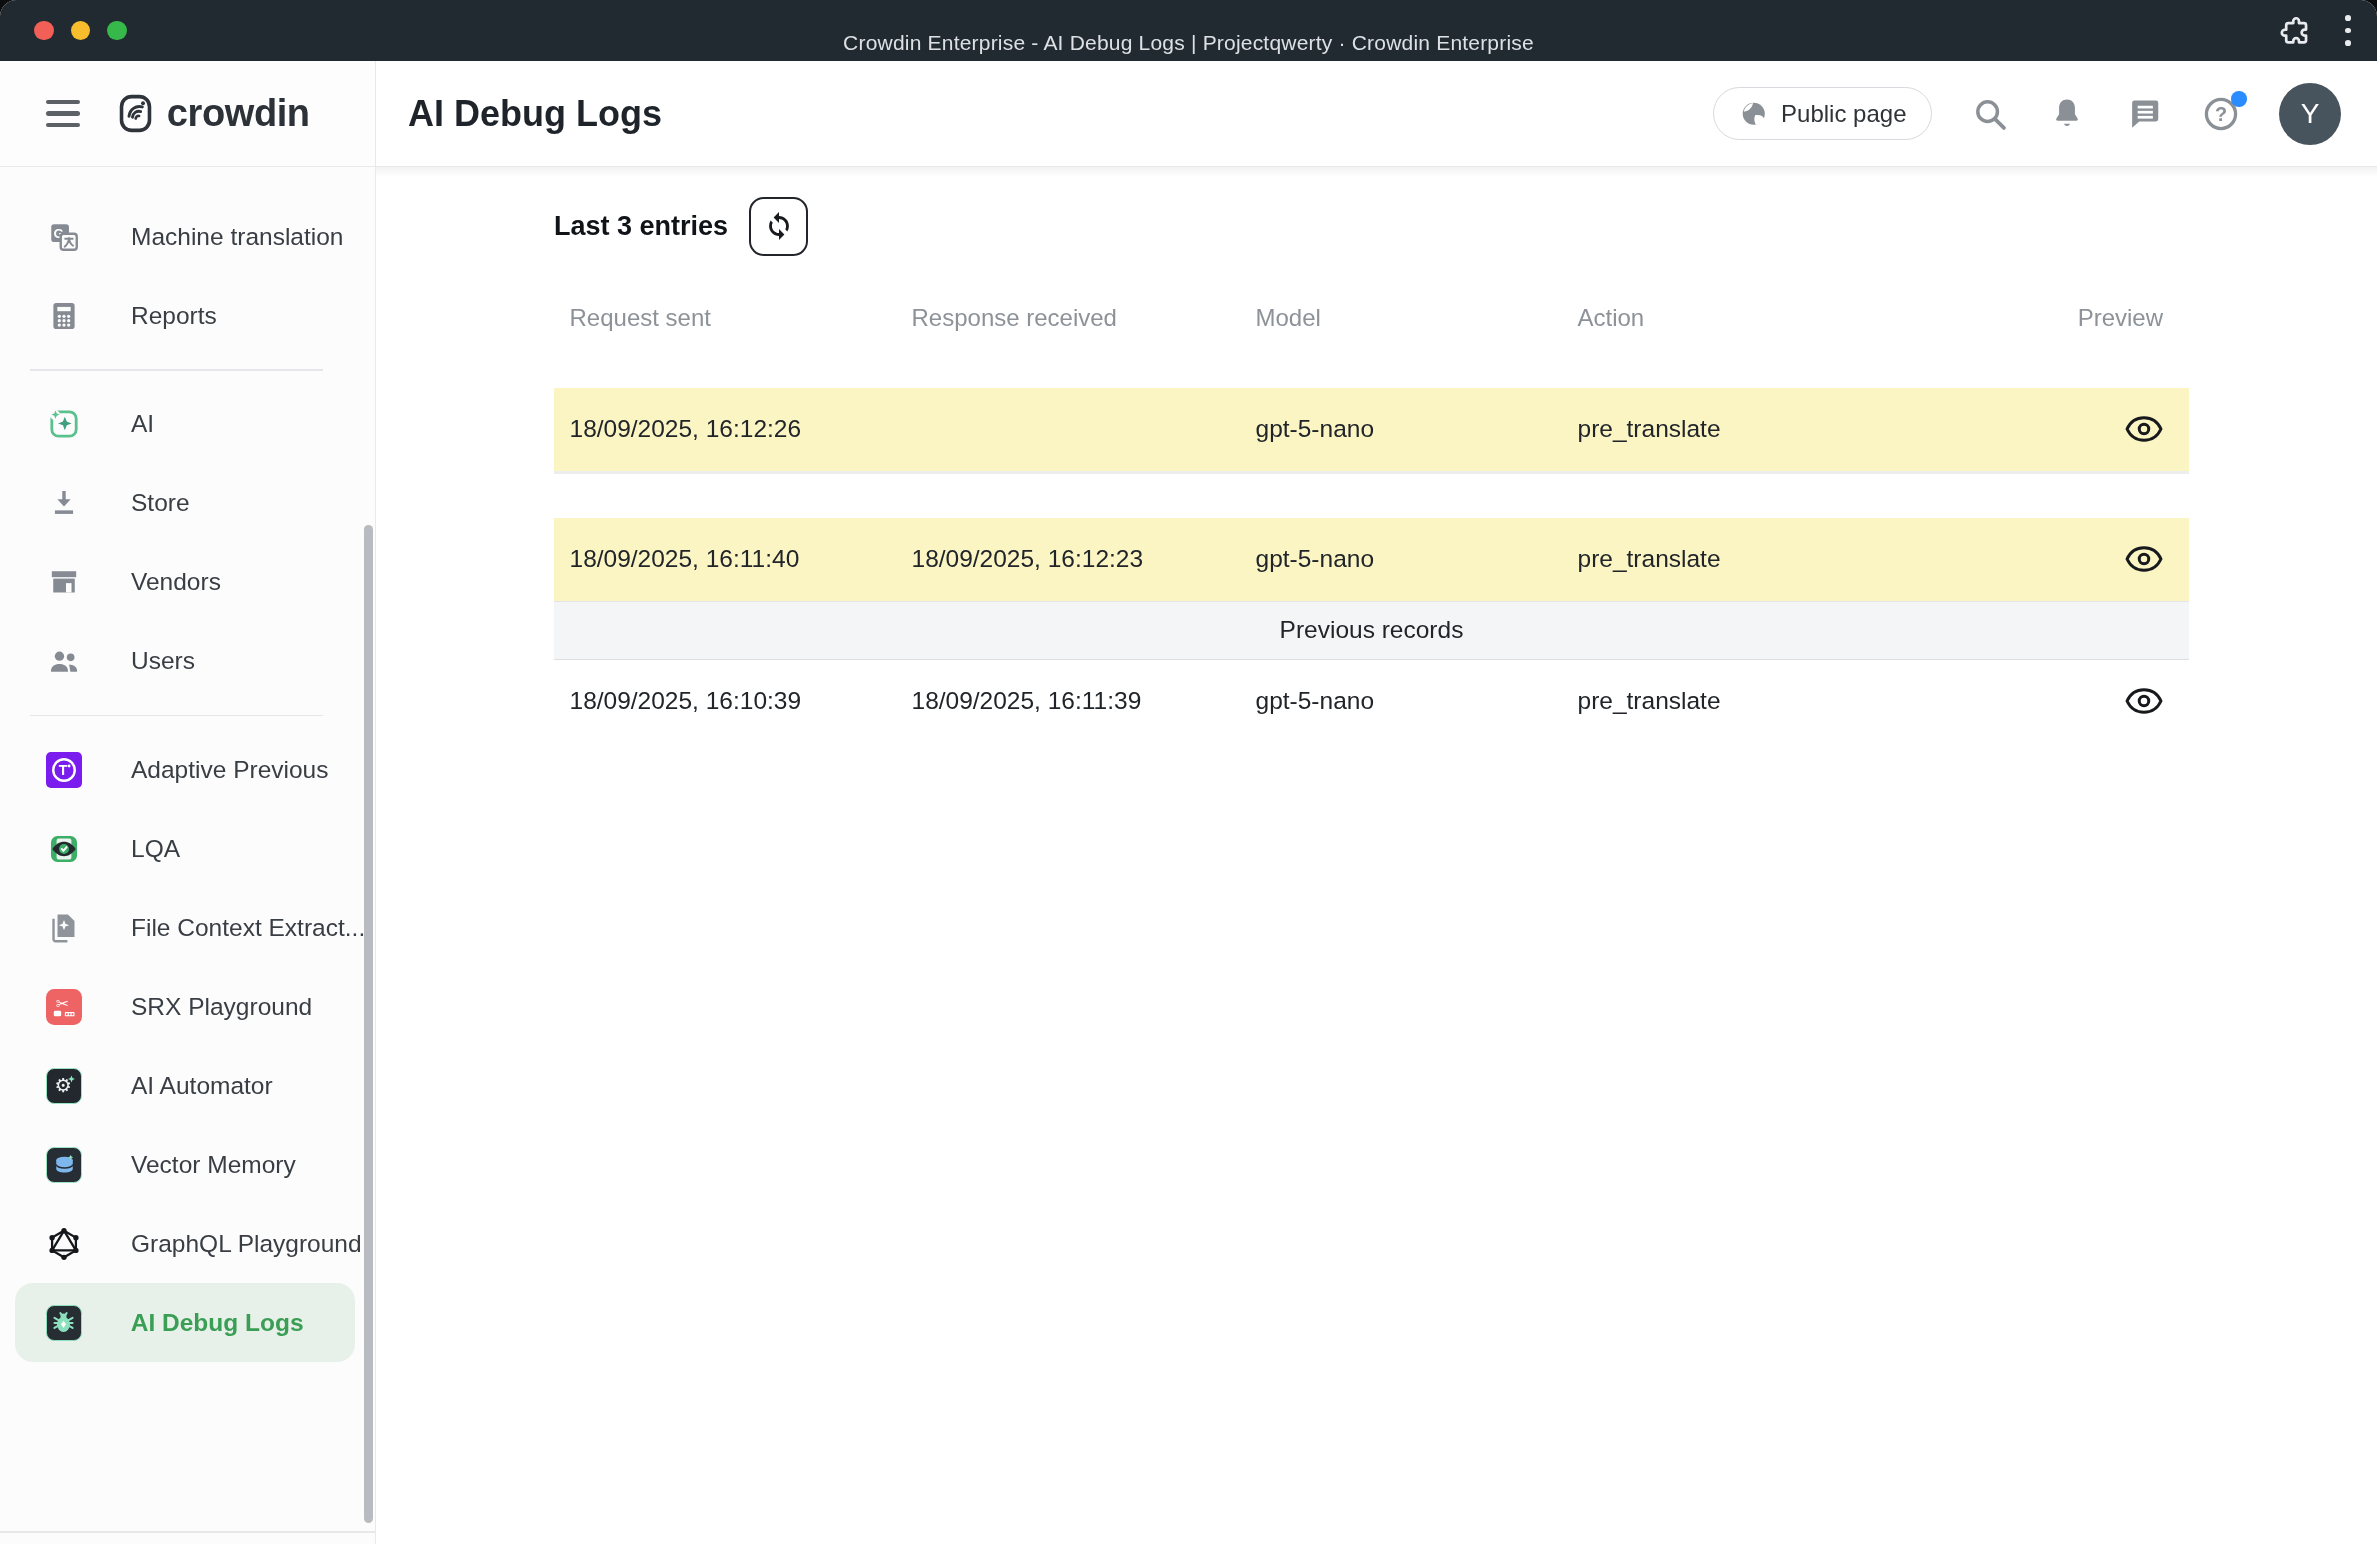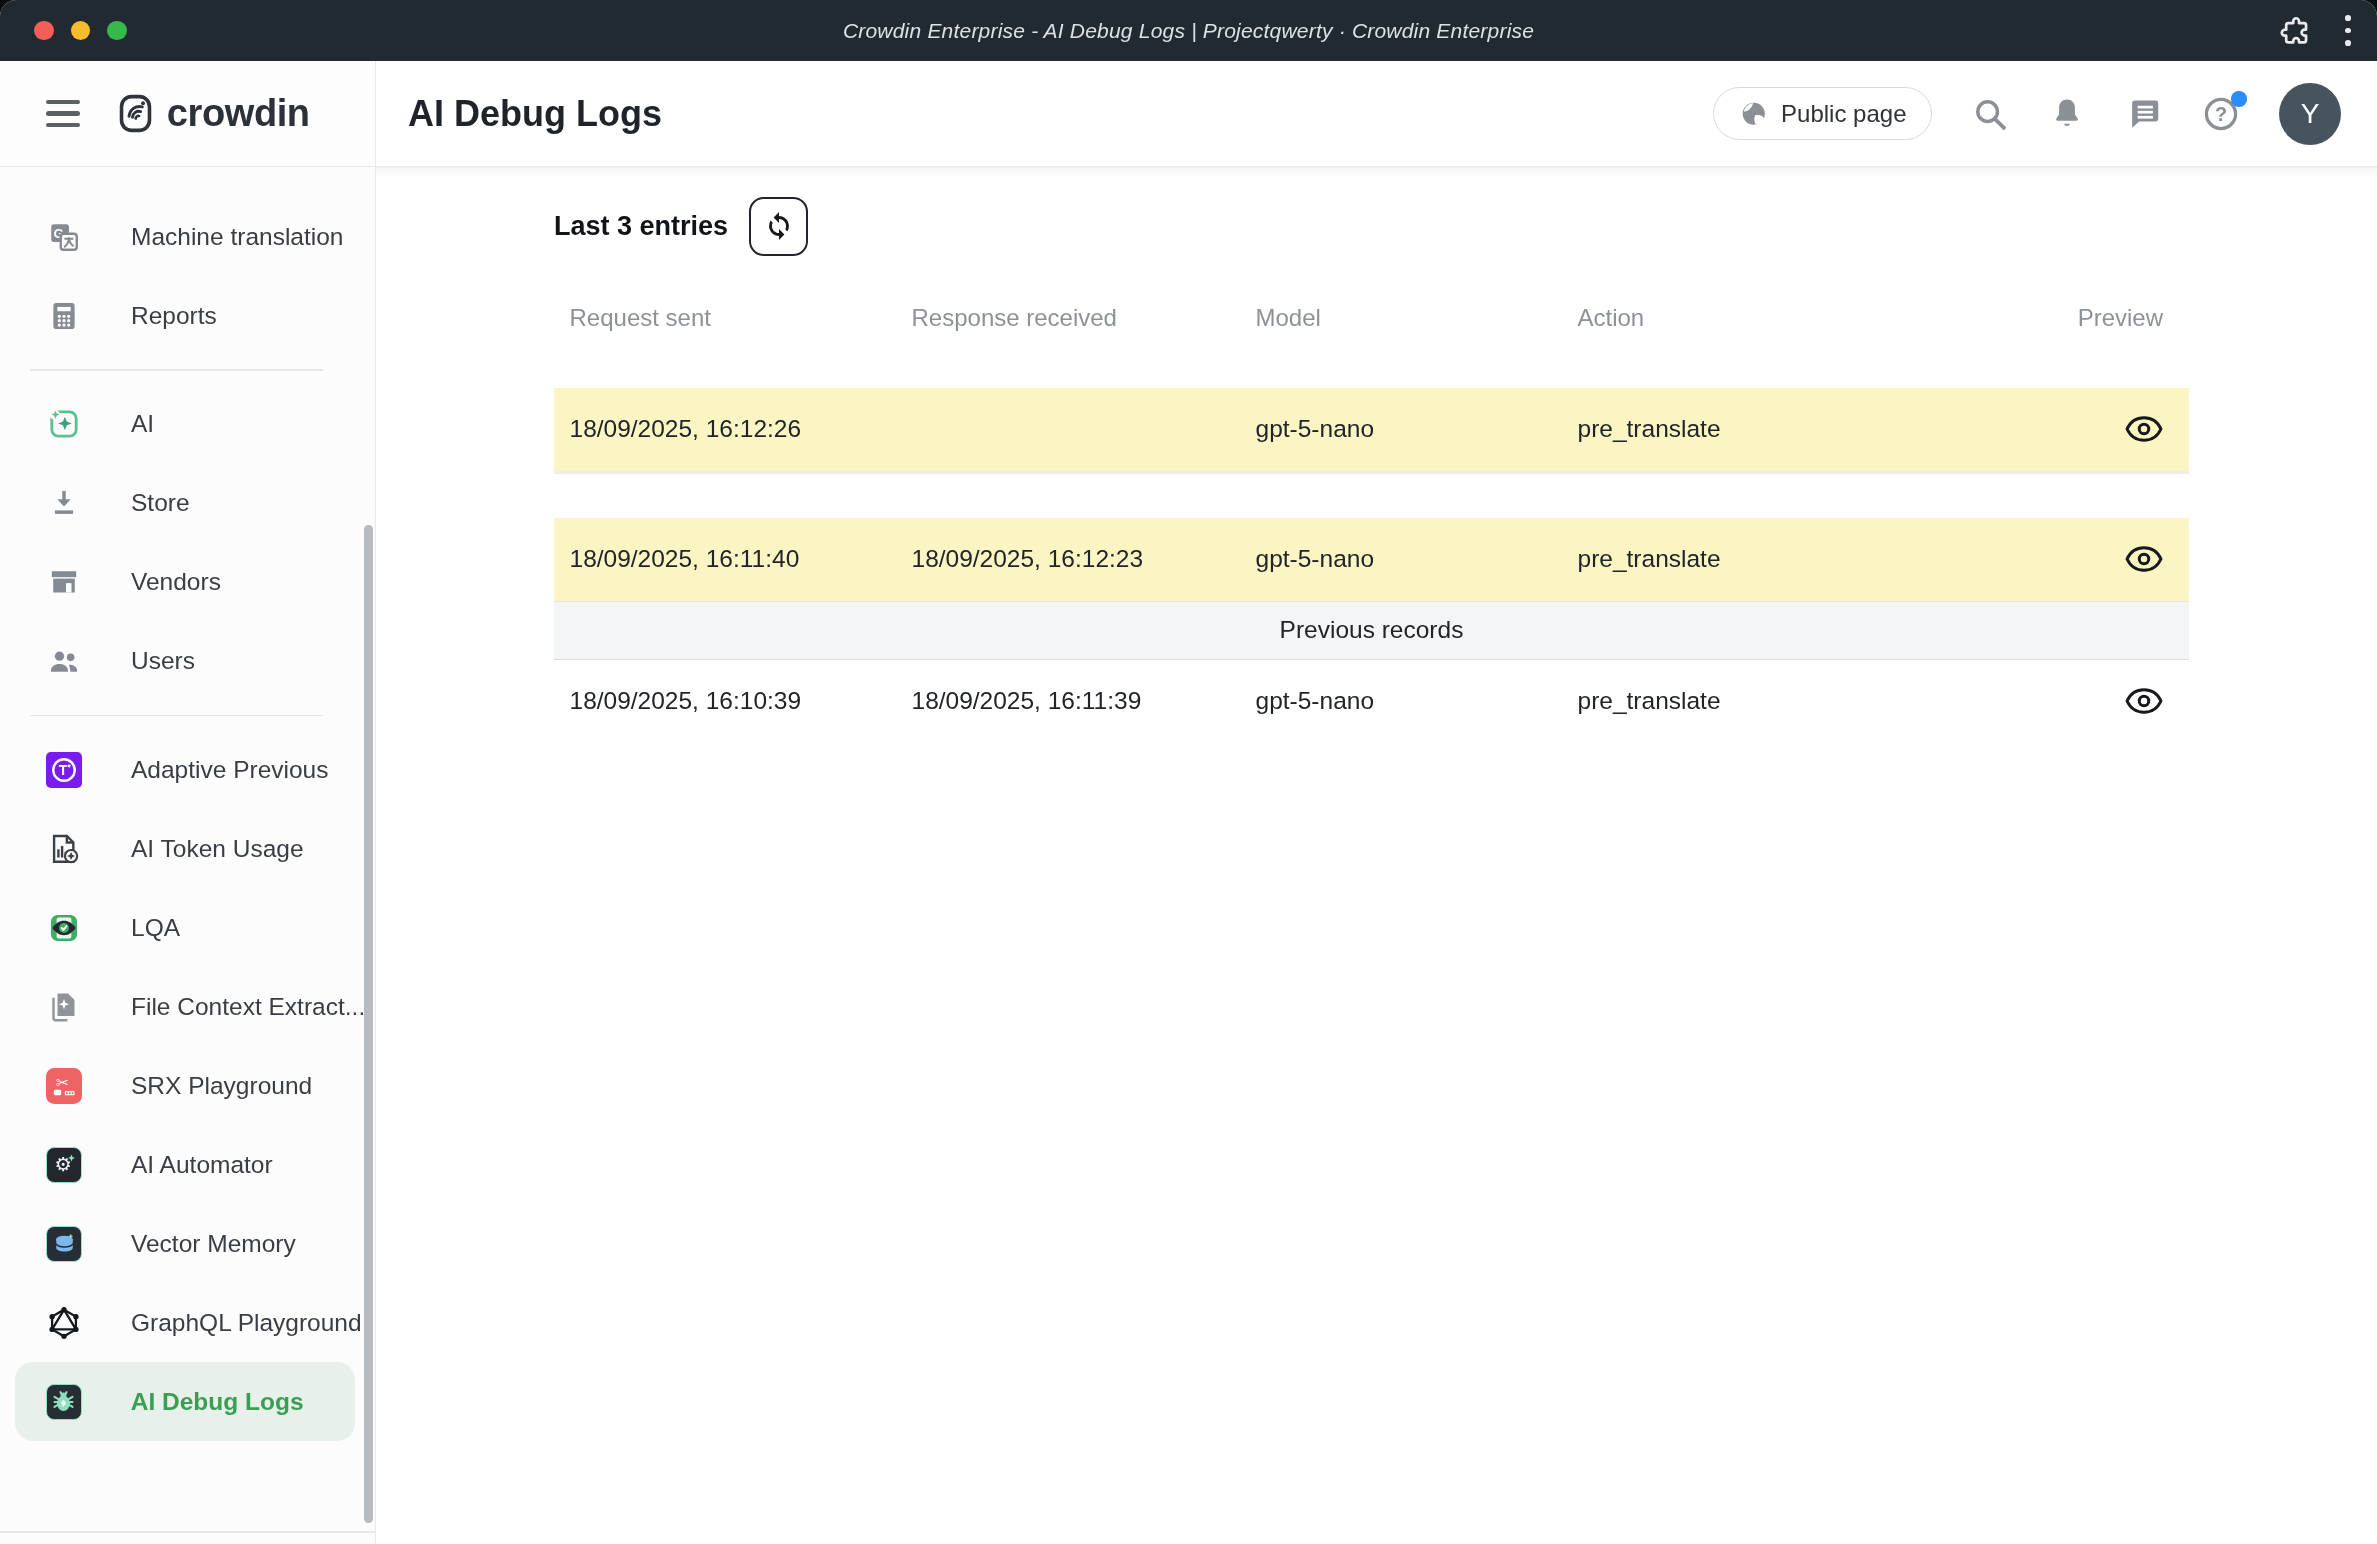--- a/index.html
+++ b/index.html
@@ -4,21 +4,21 @@
 <style>
   html,body{margin:0;padding:0;background:#0b0d0e;}
   body{width:2377px;height:1545px;overflow:hidden;font-family:"Liberation Sans","DejaVu Sans",sans-serif;-webkit-font-smoothing:antialiased;}
   .window{width:2377px;height:1545px;background:#fff;border-radius:16.4px 16.4px 0 0;overflow:hidden;display:flex;flex-direction:column;}
 
   
   .titlebar{height:61px;background:#222a31;position:relative;flex:0 0 auto;}
   .traffic{position:absolute;left:34px;top:0;height:61px;display:flex;align-items:center;gap:17px;}
   .dot{width:19.6px;height:19.6px;border-radius:50%;display:inline-block;}
   .dot.red{background:#f15f57;} .dot.yellow{background:#f7bd2c;} .dot.green{background:#36b84b;}
-  .tab-title{position:absolute;left:0;right:0;top:0;height:61px;display:flex;align-items:center;justify-content:center;color:#dde1e5;font-size:21px;letter-spacing:0.2px;font-style:italic;}
+  .tab-title{position:absolute;left:0;right:0;top:12px;height:61px;display:flex;align-items:center;justify-content:center;color:#dde1e5;font-size:21px;letter-spacing:0.2px;}
   .tb-right{position:absolute;right:21px;top:0;height:61px;display:flex;align-items:center;gap:29.5px;}
   .kebab{display:flex;flex-direction:column;gap:6.5px;padding:4.9px;}
   .kebab i{width:5.7px;height:5.7px;border-radius:50%;background:#e8eaed;display:block;}
 
   
   .app-header{height:105px;border-bottom:1.6px solid #e7e9eb;display:flex;flex:0 0 auto;background:#fff;}
   .brand{width:376px;flex:0 0 auto;border-right:1.6px solid #e7e9eb;display:flex;align-items:center;padding-left:46px;box-sizing:border-box;background:#fdfdfe;}
   .burger{display:flex;flex-direction:column;gap:7.4px;margin-right:34px;cursor:pointer;}
   .burger i{width:34px;height:4.1px;border-radius:2.5px;background:#5c6167;display:block;}
   .logo{display:flex;align-items:center;gap:9.8px;}
@@ -243,34 +243,20 @@
             <svg width="34" height="34" viewBox="0 0 24 24">
                 <circle cx="12" cy="12" r="7.6" fill="none" stroke="#fff" stroke-width="1.7"></circle>
                 <text x="11.3" y="15.6" font-size="10" font-weight="bold" fill="#fff" text-anchor="middle" font-family="Liberation Sans, sans-serif">T</text>
                 <circle cx="15.6" cy="9.2" r="1" fill="#fff"></circle>
               </svg>
           </span>
         </span>
         <span class="s-label">Adaptive Previous</span>
       </div>
 
-      <div class="s-item">
-        <span class="s-ico">
-          <svg width="34" height="34" viewBox="0 0 24 24">
-              <path d="M5 2.8h9l4.6 4.6V21H5z" fill="#fcfcfd" stroke="#3c4147" stroke-width="1.7"></path>
-              <path d="M14 2.8v4.6h4.6" fill="none" stroke="#3c4147" stroke-width="1.7"></path>
-              <rect x="7.2" y="12.2" width="1.7" height="5.8" fill="#3c4147"></rect>
-              <rect x="9.8" y="9.8" width="1.7" height="8.2" fill="#3c4147"></rect>
-              <rect x="12.4" y="14" width="1.7" height="4" fill="#3c4147"></rect>
-              <circle cx="17" cy="17" r="4.3" fill="#fcfcfd" stroke="#3c4147" stroke-width="1.5"></circle>
-              <path d="M17 14.2l.9 1.9 1.9.9-1.9.9-.9 1.9-.9-1.9-1.9-.9 1.9-.9z" fill="#3c4147"></path>
-            </svg>
-        </span>
-        <span class="s-label">AI Token Usage</span>
-      </div>
 
       <div class="s-item">
         <span class="s-ico">
           <svg width="34" height="34" viewBox="0 0 24 24">
               <rect x="2.8" y="2.8" width="18.4" height="18.4" rx="4.6" fill="#3dae68"></rect>
               <rect x="6.8" y="4.6" width="10.4" height="14.8" rx="1.4" fill="#e9f5ec"></rect>
               <path d="M3.8 12c2.2-3.3 5.1-5.1 8.2-5.1s6 1.8 8.2 5.1c-2.2 3.3-5.1 5.1-8.2 5.1S6 15.3 3.8 12z" fill="#23292e"></path>
               <circle cx="12" cy="12" r="3.5" fill="#3dae68"></circle>
               <path d="M10.4 12l1.2 1.3 2.2-2.6" stroke="#fff" stroke-width="1.4" fill="none" stroke-linecap="round"></path>
             </svg>

